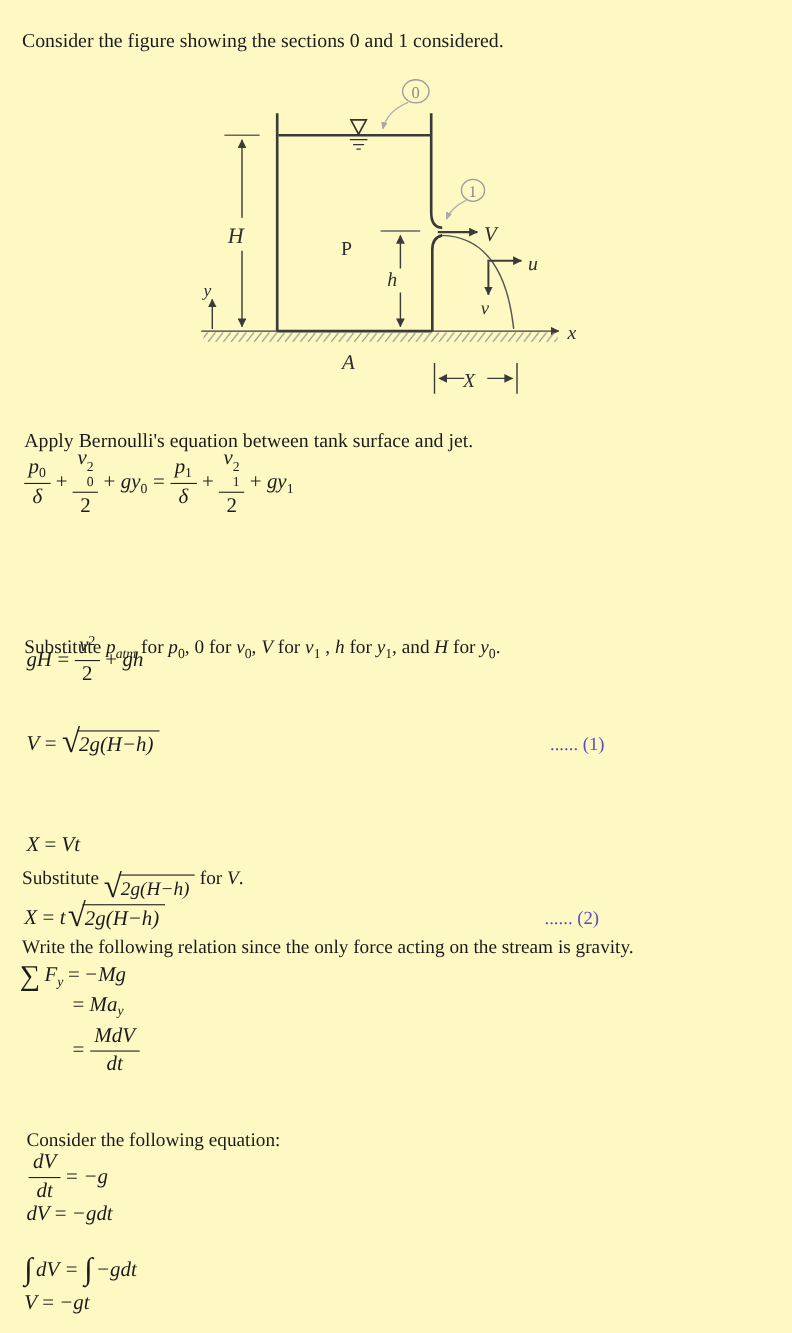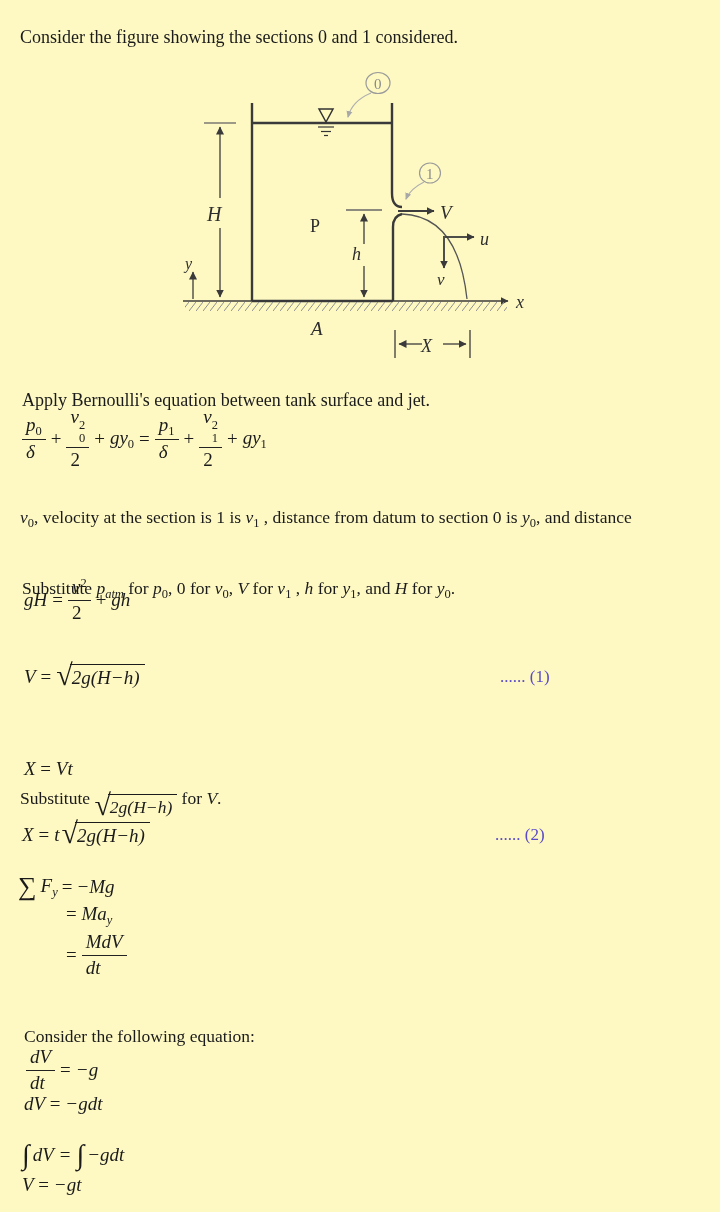--- a/index.html
+++ b/index.html
@@ -8,21 +8,21 @@
     position: relative; width: 720px; height: 1212px; background: #fef9c3;
     font-family: "Liberation Serif", "DejaVu Serif", serif; color: #1b1b1b;
     overflow: hidden;
   }
   .tline { position: absolute; white-space: nowrap; font-size: 18px; }
   .small { font-size: 17.5px; }
   .meq { font-size: 19px; }
   .mi { font-style: italic; }
   .eq { position: absolute; display: flex; align-items: center; gap: 5px;
         font-size: 19px; white-space: nowrap; }
-  .frac { display: inline-block; }
+  .frac { display: inline-block; text-align: center; }
   .num { display: block; padding: 0 4px 2px; line-height: 1.1; }
   .den { display: block; border-top: 1.4px solid #222; padding: 2px 4px 0; line-height: 1.1; }
   sub { font-size: 12.5px; vertical-align: -4px; line-height: 1; }
   sup { font-size: 12.5px; vertical-align: 6px; line-height: 1; }
   .stack { display: inline-flex; flex-direction: column; align-items: flex-start;
            font-size: 12.5px; line-height: 1.05; vertical-align: -6px; font-style: normal; }
   .sqrt { display: inline-flex; align-items: flex-start; white-space: nowrap; }
   .rad { font-style: normal; font-size: 30px; line-height: 1; margin-top: -4px; }
   .sqbody { border-top: 1.6px solid #1c1c1c; padding: 2px 5px 0 2px; margin-left: -3px; }
   .tline .sqrt { vertical-align: -11px; }
@@ -142,23 +142,20 @@
       <span class="num"><span class="mi">v</span><span class="stack">
             <span>2</span>
             <span>1</span>
           </span></span>
       <span class="den">2</span>
     </span>
     <span>+</span>
     <span><span class="mi">gy</span><sub>1</sub></span>
   </div>
 
-  <div class="tline small" style="top:507px;left:20px">
-    <span class="mi">v</span><sub>0</sub><span>, velocity at the section is 1 is </span><span class="mi">v</span><sub>1</sub><span> , distance from datum to section 0 is </span><span class="mi">y</span><sub>0</sub><span>, and distance</span>
-  </div>
 
   <div class="tline small" style="top:578px;left:22px">
     <span>Substitute </span><span class="mi">p</span><sub class="mi">atm</sub><span> for </span><span class="mi">p</span><sub>0</sub><span>, 0 for </span><span class="mi">v</span><sub>0</sub><span>, </span><span class="mi">V</span><span> for </span><span class="mi">v</span><sub>1</sub><span> , </span><span class="mi">h</span><span> for </span><span class="mi">y</span><sub>1</sub><span>, and </span><span class="mi">H</span><span> for </span><span class="mi">y</span><sub>0</sub><span>.</span>
   </div>
 
   <div class="eq" style="top:572px;left:24px;height:56px">
     <span class="mi">gH</span>
     <span>=</span>
     <span class="frac">
       <span class="num"><span class="mi">v</span><sup>2</sup></span>
@@ -196,20 +193,21 @@
     <span class="mi">X</span>
     <span>=</span>
     <span class="mi" style="margin-right:-3px">t</span>
     <span class="sqrt">
       <span class="rad">√</span>
       <span class="sqbody mi">2g(H−h)</span>
     </span>
     <span class="eqnum" style="left:473px">...... (2)</span>
   </div>
 
+  <div class="tline small" style="top:850px;left:20px">Write the following relation since the only force acting on the stream is gravity.</div>
   <div class="eq" style="top:872px;left:18px;height:30px;gap:4px">
     <span class="sigma">∑</span>
     <span><span class="mi">F</span><sub class="mi">y</sub></span>
     <span>=</span>
     <span class="mi">−Mg</span>
   </div>
   <div class="tline meq" style="top:903px;left:66px">
     <span>=</span>
     <span class="mi">Ma</span><sub class="mi">y</sub>
   </div>

